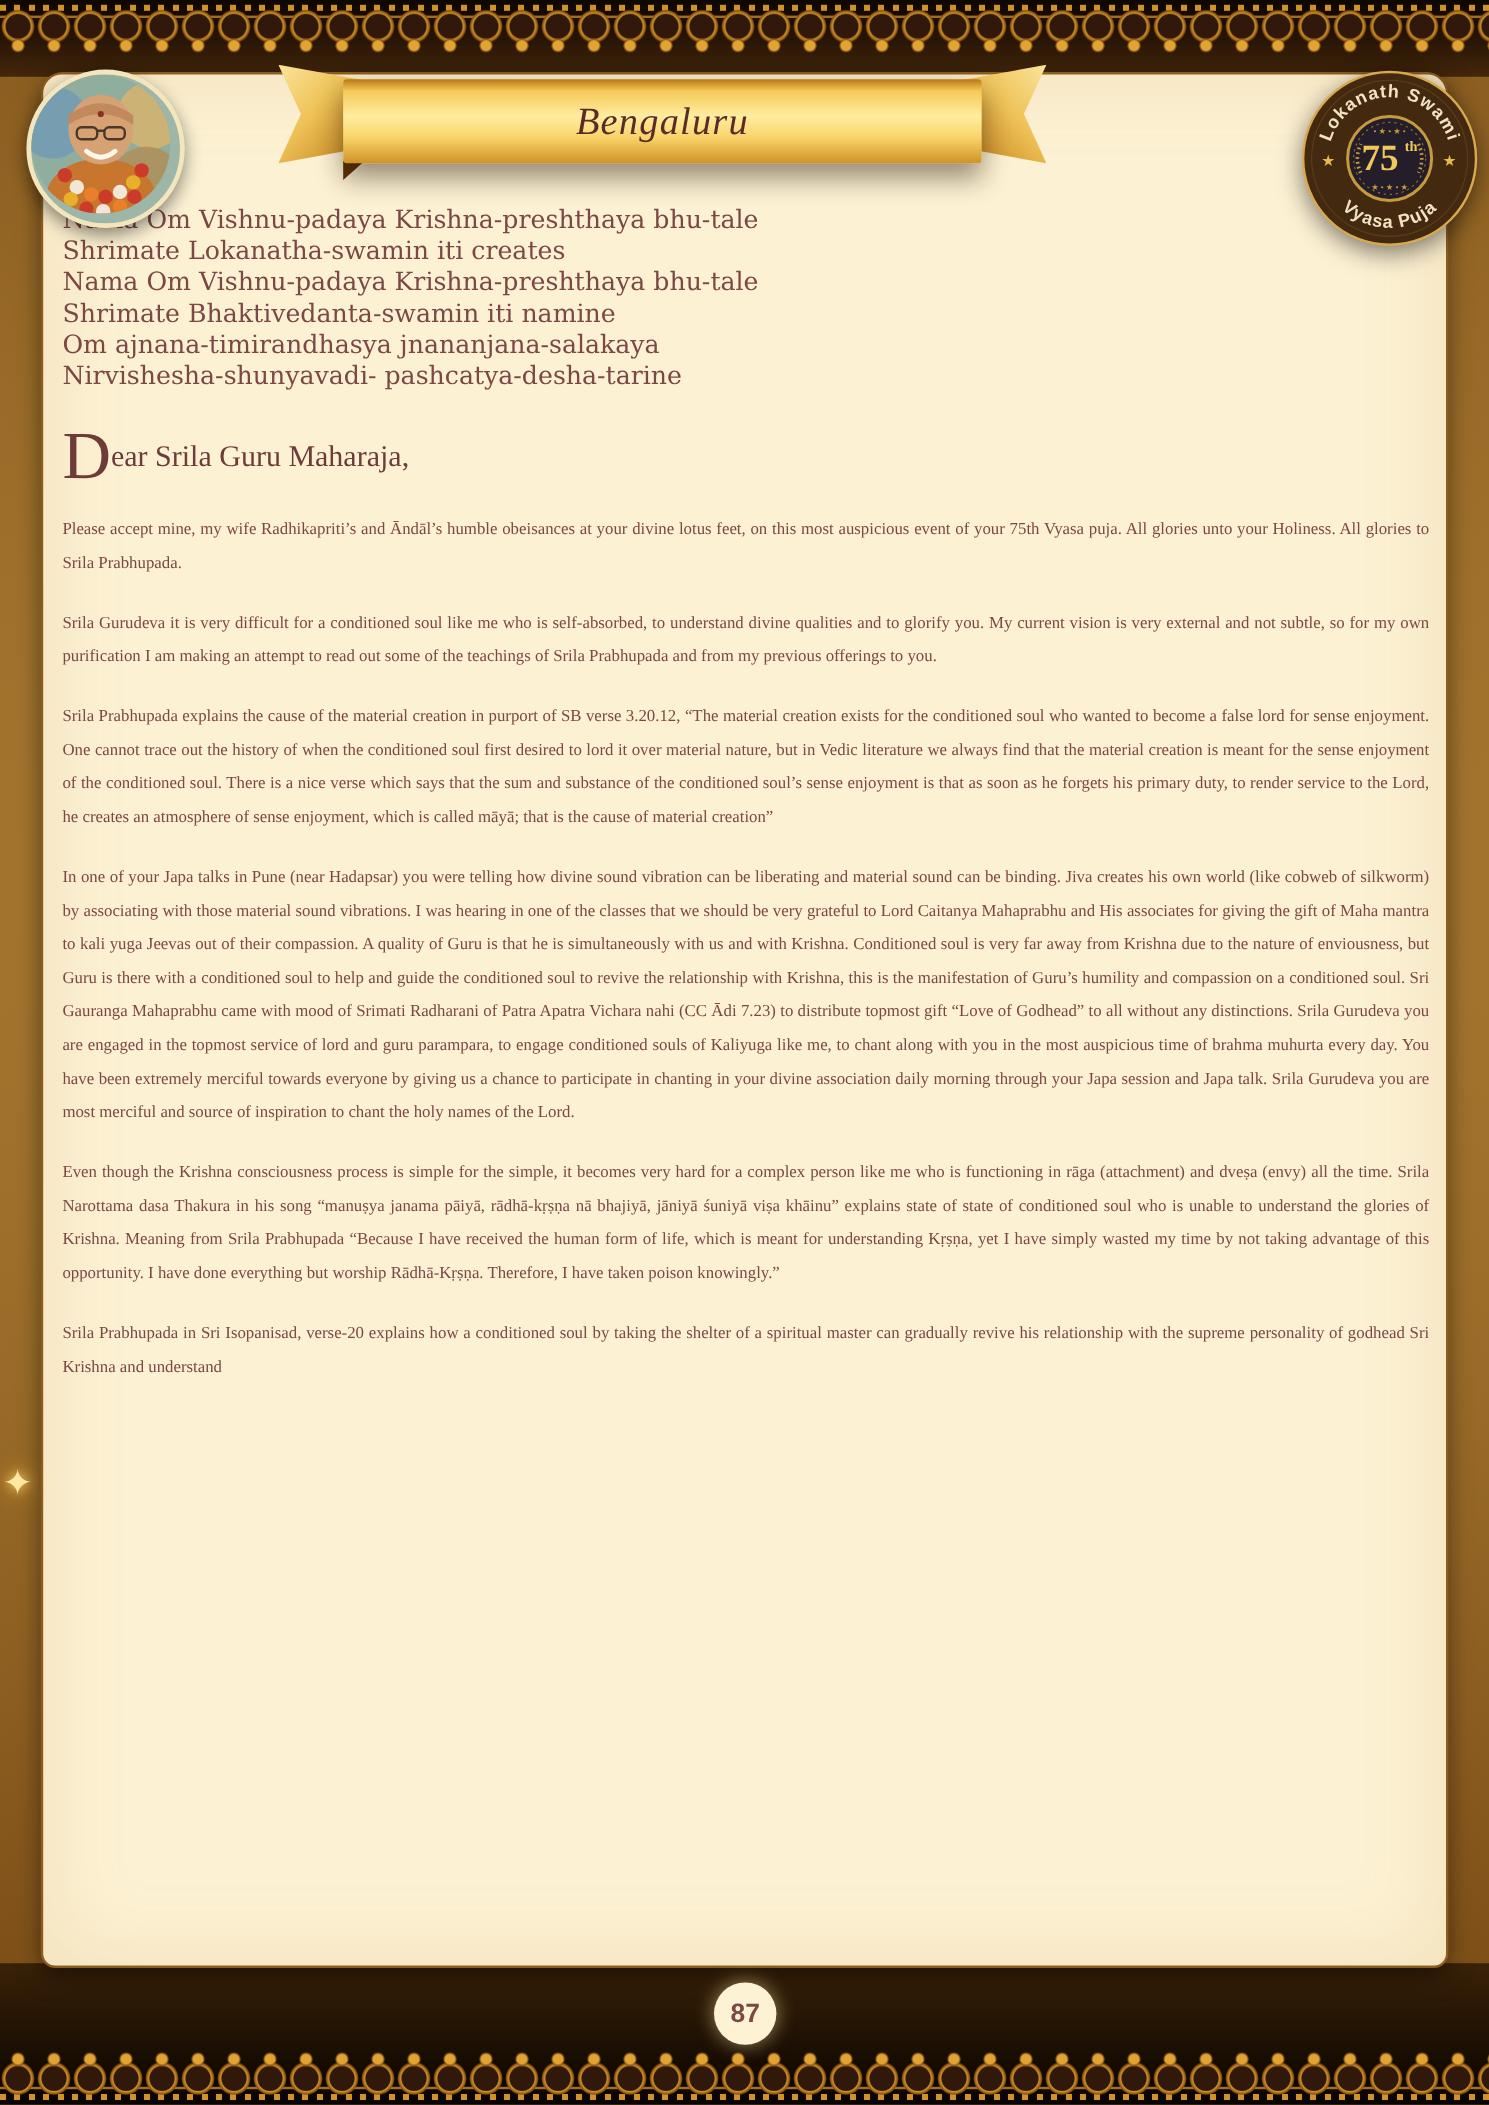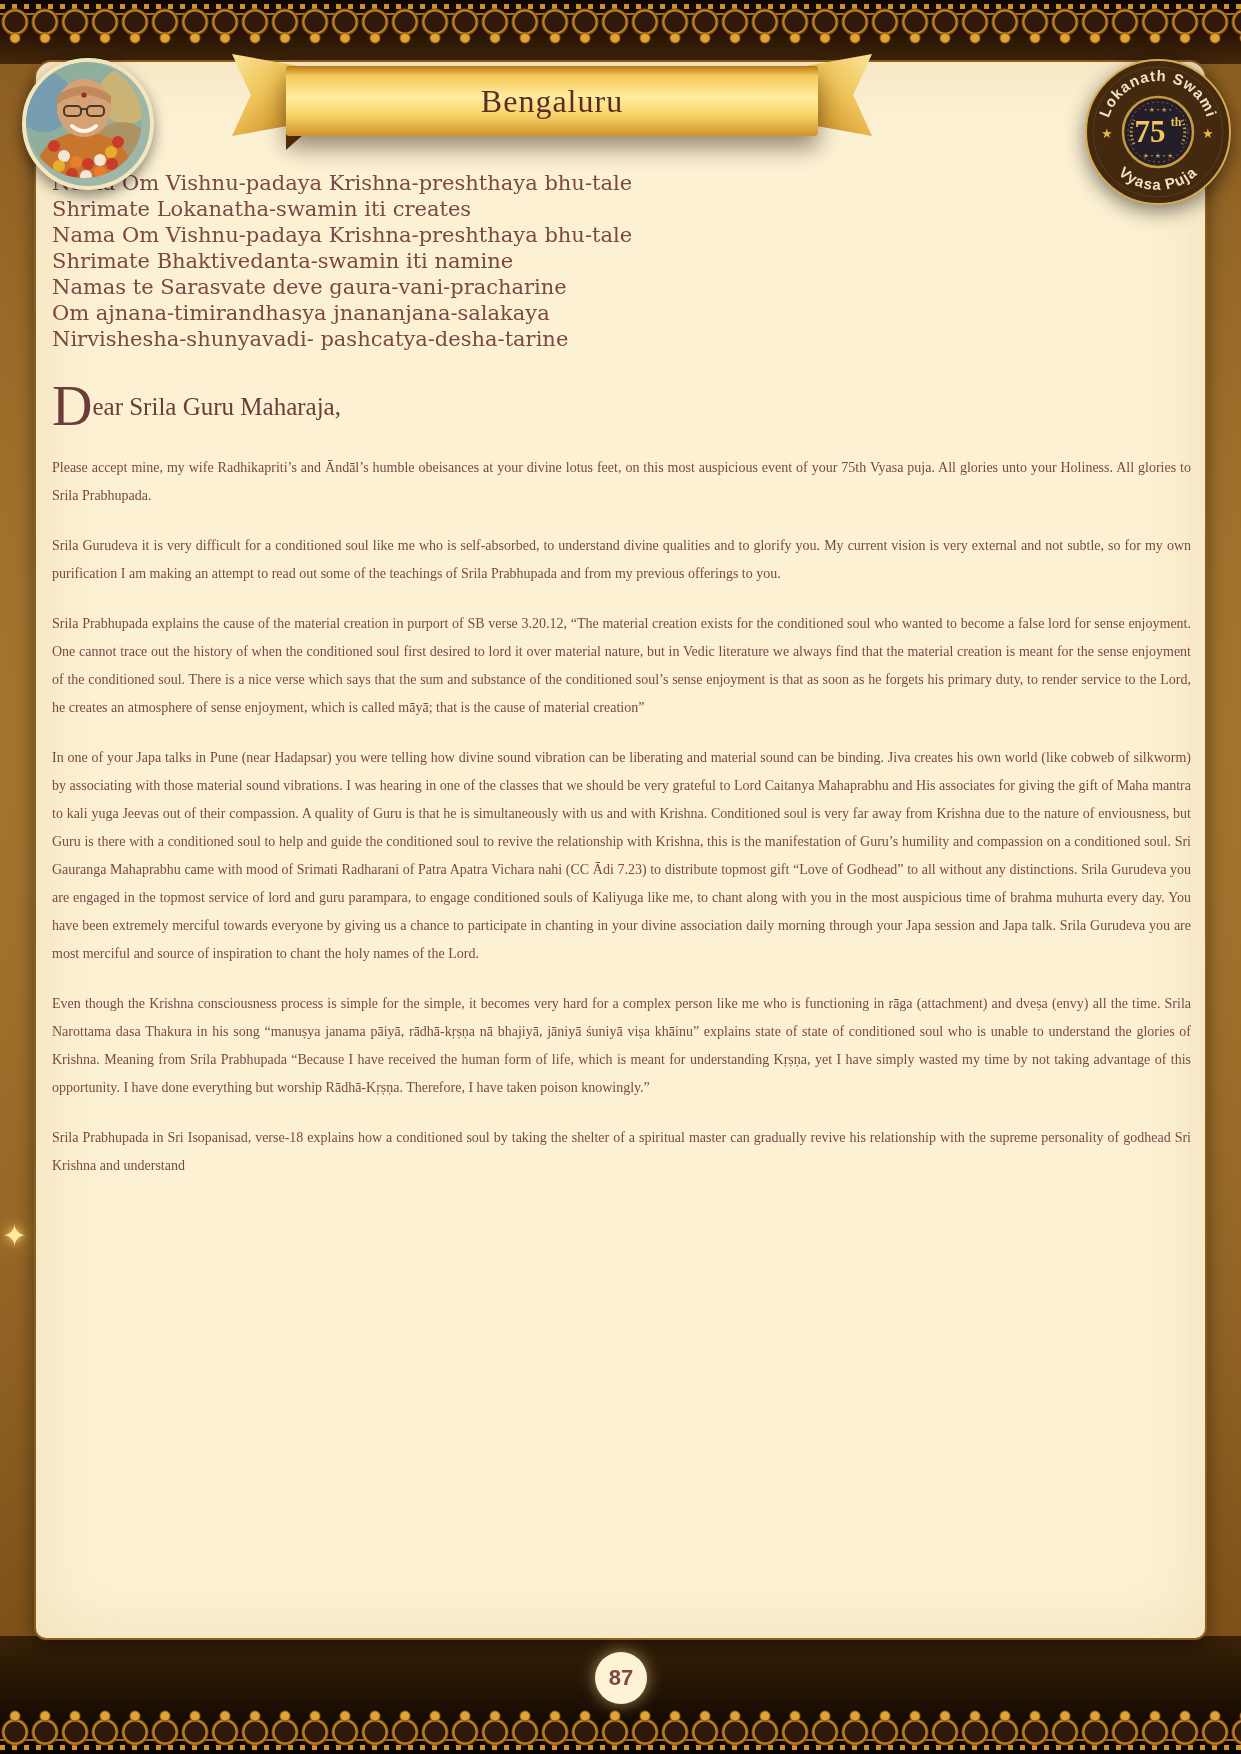--- a/index.html
+++ b/index.html
@@ -46,21 +46,21 @@
     clip-path:polygon(0 0,100% 16%,100% 84%,0 100%,26% 50%);}
   .tail-right{right:0;background:linear-gradient(225deg,#fbe49a 0%,#eec257 45%,#c07d19 100%);
     clip-path:polygon(100% 0,0 16%,0 84%,100% 100%,74% 50%);}
   .fold{position:absolute;width:0;height:0;border-style:solid;}
   .fold-left{left:54px;top:86px;border-width:0 0 16px 18px;border-color:transparent transparent transparent #5e3206;}
   .fold-right{right:54px;top:86px;border-width:16px 0 0 18px;border-color:transparent transparent #5e3206 transparent;transform:rotate(180deg);}
   .band{position:absolute;left:54px;right:54px;top:18px;height:70px;border-radius:3px;
     background:linear-gradient(180deg,#b87716 0%,#f5c958 14%,#ffeda0 44%,#f7d468 70%,#cf9228 100%);
     box-shadow:0 12px 22px rgba(30,15,0,.45);
     display:flex;align-items:center;justify-content:center;}
-  .band .title{font-size:32px;color:#5c2b28;letter-spacing:1px;}
+  .band .title{font-size:32px;color:#5c2b28;letter-spacing:1px;font-style:italic;}
   
   .photo{position:absolute;left:22px;top:58px;width:124px;height:124px;border-radius:50%;z-index:8;
     border:4px solid #f3e6bd;box-shadow:0 6px 14px rgba(0,0,0,.45);overflow:hidden;background:#9db6a8;}
   
   .badge{position:absolute;left:1084px;top:58px;width:148px;height:148px;z-index:8;filter:drop-shadow(0 6px 10px rgba(0,0,0,.5));}
   
   .pagenum{position:absolute;left:595px;top:1652px;width:52px;height:52px;border-radius:50%;z-index:7;
     background:#fdf2d4;display:flex;align-items:center;justify-content:center;
     box-shadow:0 0 16px rgba(255,230,160,.55);}
   .pagenum span{font-family:"Liberation Sans",sans-serif;font-weight:bold;font-size:22px;color:#7b4846;}
@@ -151,32 +151,31 @@
     <text x="74" y="100" text-anchor="middle" font-size="7" fill="#c79a3e">★ • ★ • ★</text>
   </svg>
 </div>
 
 <div class="content">
   <div class="invocation">
     <div>Nama Om Vishnu-padaya Krishna-preshthaya bhu-tale</div>
     <div>Shrimate Lokanatha-swamin iti creates</div>
     <div>Nama Om Vishnu-padaya Krishna-preshthaya bhu-tale</div>
     <div>Shrimate Bhaktivedanta-swamin iti namine</div>
-    <div>Namas te Sarasvate deve gaura-vani-pracharine</div>
     <div>Om ajnana-timirandhasya jnananjana-salakaya</div>
     <div>Nirvishesha-shunyavadi- pashcatya-desha-tarine</div>
   </div>
 
   <div class="salutation"><span class="dropcap">D</span><span>ear Srila Guru Maharaja,</span></div>
 
   <p class="para">Please accept mine, my wife Radhikapriti’s and Āndāl’s humble obeisances at your divine lotus feet, on this most auspicious event of your 75th Vyasa puja. All glories unto your Holiness. All glories to Srila Prabhupada.</p>
   <p class="para">Srila Gurudeva it is very difficult for a conditioned soul like me who is self-absorbed, to understand divine qualities and to glorify you. My current vision is very external and not subtle, so for my own purification I am making an attempt to read out some of the teachings of Srila Prabhupada and from my previous offerings to you.</p>
   <p class="para">Srila Prabhupada explains the cause of the material creation in purport of SB verse 3.20.12, “The material creation exists for the conditioned soul who wanted to become a false lord for sense enjoyment. One cannot trace out the history of when the conditioned soul first desired to lord it over material nature, but in Vedic literature we always find that the material creation is meant for the sense enjoyment of the conditioned soul. There is a nice verse which says that the sum and substance of the conditioned soul’s sense enjoyment is that as soon as he forgets his primary duty, to render service to the Lord, he creates an atmosphere of sense enjoyment, which is called māyā; that is the cause of material creation”</p>
   <p class="para">In one of your Japa talks in Pune (near Hadapsar) you were telling how divine sound vibration can be liberating and material sound can be binding. Jiva creates his own world (like cobweb of silkworm) by associating with those material sound vibrations. I was hearing in one of the classes that we should be very grateful to Lord Caitanya Mahaprabhu and His associates for giving the gift of Maha mantra to kali yuga Jeevas out of their compassion. A quality of Guru is that he is simultaneously with us and with Krishna. Conditioned soul is very far away from Krishna due to the nature of enviousness, but Guru is there with a conditioned soul to help and guide the conditioned soul to revive the relationship with Krishna, this is the manifestation of Guru’s humility and compassion on a conditioned soul. Sri Gauranga Mahaprabhu came with mood of Srimati Radharani of Patra Apatra Vichara nahi (CC Ādi 7.23) to distribute topmost gift “Love of Godhead” to all without any distinctions. Srila Gurudeva you are engaged in the topmost service of lord and guru parampara, to engage conditioned souls of Kaliyuga like me, to chant along with you in the most auspicious time of brahma muhurta every day. You have been extremely merciful towards everyone by giving us a chance to participate in chanting in your divine association daily morning through your Japa session and Japa talk. Srila Gurudeva you are most merciful and source of inspiration to chant the holy names of the Lord.</p>
   <p class="para">Even though the Krishna consciousness process is simple for the simple, it becomes very hard for a complex person like me who is functioning in rāga (attachment) and dveṣa (envy) all the time. Srila Narottama dasa Thakura in his song “manuṣya janama pāiyā, rādhā-kṛṣṇa nā bhajiyā, jāniyā śuniyā viṣa khāinu” explains state of state of conditioned soul who is unable to understand the glories of Krishna. Meaning from Srila Prabhupada “Because I have received the human form of life, which is meant for understanding Kṛṣṇa, yet I have simply wasted my time by not taking advantage of this opportunity. I have done everything but worship Rādhā-Kṛṣṇa. Therefore, I have taken poison knowingly.”</p>
-  <p class="para">Srila Prabhupada in Sri Isopanisad, verse-18 explains how a conditioned soul by taking the shelter of a spiritual master can gradually revive his relationship with the supreme personality of godhead Sri Krishna and understand</p>
+  <p class="para">Srila Prabhupada in Sri Isopanisad, verse-20 explains how a conditioned soul by taking the shelter of a spiritual master can gradually revive his relationship with the supreme personality of godhead Sri Krishna and understand</p>
 </div>
 
 <div class="sparkle">✦</div>
 
 <div class="pagenum">
   <span>87</span>
 </div>
 
 </body></html>

